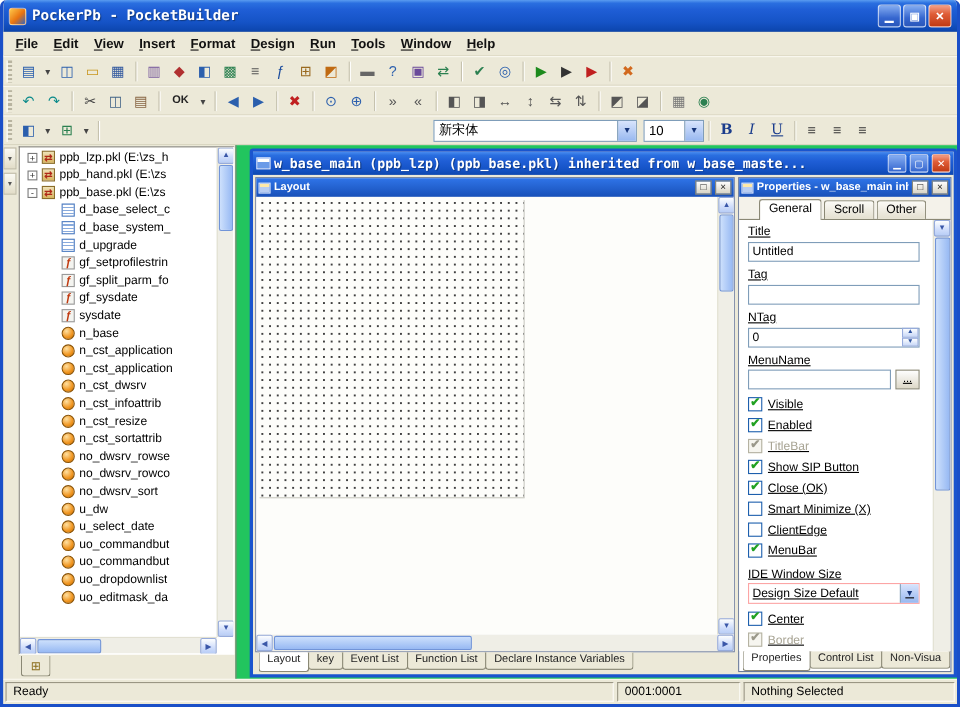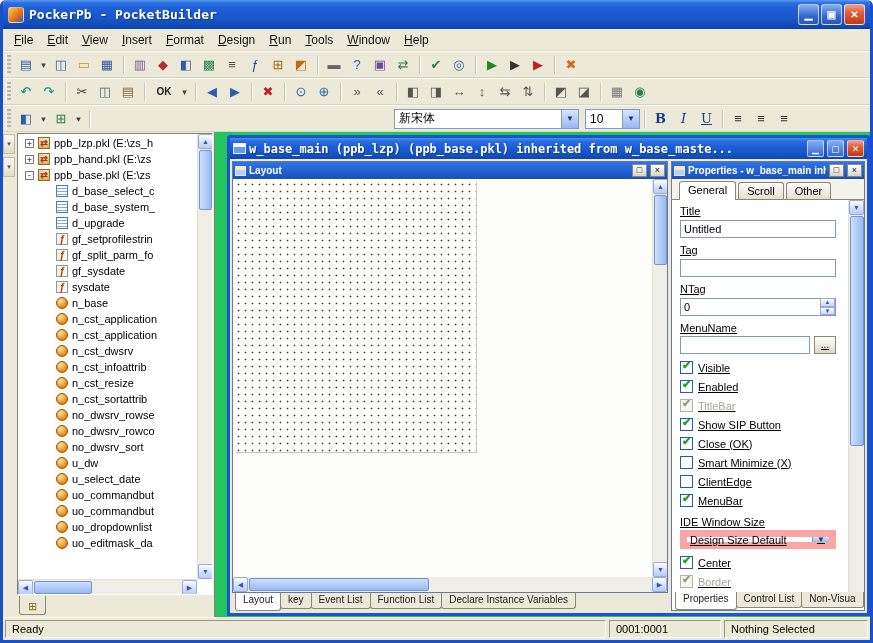--- a/index.html
+++ b/index.html
@@ -17,21 +17,21 @@
   .title { flex:1; color:#fff; font:bold 13px "DejaVu Sans Mono",monospace; text-shadow:1px 1px 1px #123a80;
            white-space:nowrap; overflow:hidden; }
   .winbtns { display:flex; gap:2px; }
   .wbtn { width:21px; height:21px; border-radius:3px; border:1px solid #ffffffaa; color:#fff;
           background:linear-gradient(#86aef2,#3566cf 60%,#2a57ba); font-size:10px; font-weight:bold;
           display:flex; align-items:center; justify-content:center; }
   .wbtn.close { background:linear-gradient(#f2a088,#e05e38 40%,#c03a14); }
 
   
   .menubar { height:22px; flex:none; display:flex; align-items:center; padding-left:4px;
-             background:#ece9d8; border-bottom:1px solid #e0dcc8; }
+             background:#ece9d8; border-bottom:1px solid #e0dcc8;font-weight:bold; }
   .menu-item { display:inline-block; padding:3px 7px; font-size:12px; color:#111; }
   .menu-item::first-letter { text-decoration:underline; }
 
   
   .tb { height:27px; flex:none; display:flex; align-items:center; padding-left:2px;
         background:#ece9d8; border-top:1px solid #fbf9f1; border-bottom:1px solid #d8d4bf; }
   .grip { width:5px; height:20px; margin:0 4px 0 1px; flex:none;
           background:repeating-linear-gradient(180deg,#b8b4a0 0 2px,transparent 2px 4px);
           border-left:1px solid #fff; }
   .tbicons { display:flex; align-items:center; gap:1px; }
@@ -142,21 +142,21 @@
 
   .btabs { height:18px; flex:none; display:flex; padding-left:3px; align-items:flex-start; }
   .btab { height:16px; padding:1px 7px 0; font-size:10px; color:#222; background:#ece9d8;
           border:1px solid #8a8875; border-top:none; border-radius:0 0 3px 3px; margin-right:-1px;
           white-space:nowrap; }
   .btab.active { background:#fff; height:18px; position:relative; z-index:2; }
 
   
   .prop-pane { flex:1; display:flex; flex-direction:column; min-width:0; min-height:0;
                border:1px solid #6a7a9a; background:#fff; }
-  .ptop { height:21px; flex:none; display:flex; align-items:flex-end; padding:2px 7px 0;
+  .ptop { height:21px; flex:none; display:flex; align-items:flex-end; padding:2px 18px 0;
           background:#f4f2ea; border-bottom:1px solid #8a8875; }
   .ttop { height:17px; padding:2px 8px 0; font-size:11px; border:1px solid #8a8875; border-bottom:none;
           border-radius:3px 3px 0 0; background:linear-gradient(#fbfaf6,#e4e0d0); margin-right:2px; }
   .ttop.active { background:#fff; height:19px; margin-bottom:-1px; position:relative; z-index:2; }
   .pform { flex:1; position:relative; overflow:hidden; background:#fff; padding:3px 28px 0 8px;text-decoration:underline; }
   .flabel { font-size:11px; margin:6px 0 2px; }
   .fin { width:100%; height:18px; border:1px solid #7f9db9; background:#fff; font-size:11px; padding:0 3px; }
   .spinwrap { position:relative; }
   .spinwrap .fin { padding-right:17px; }
   .spin { position:absolute; right:1px; top:1px; bottom:1px; width:15px; display:flex; flex-direction:column; }
@@ -168,31 +168,31 @@
   .dots { width:22px; height:18px; flex:none; border:1px solid #8a8875; font-size:10px; line-height:8px;
           background:linear-gradient(#fefefe,#ddd8c8); }
   .cbrow { height:19px; display:flex; align-items:center; gap:5px; }
   .cbbox { width:13px; height:13px; flex:none; border:1px solid #1d5fad; background:#fff; position:relative; }
   .cbrow.checked .cbbox::after { content:"✔"; position:absolute; left:1px; top:-3px; font-size:11px;
           font-weight:bold; color:#21a121; }
   .cbrow.disabled .cbbox { border-color:#b5b2a2; background:#f6f5ef; }
   .cbrow.disabled .cbbox::after { color:#9a988a; }
   .cbrow.disabled .cblabel { color:#a8a494; }
   .cblabel { font-size:11px; white-space:nowrap; overflow:hidden; }
-  .pselect { height:19px; border:7px solid #fca5a5; background:#fff; display:flex; align-items:center;
+  .pselect { height:19px; border:1px solid #fca5a5; background:#fff; display:flex; align-items:center;
              padding-left:3px; }
   .pselect .combo-text { font-size:11px; }
   .ppv { position:absolute; top:0; right:0; bottom:0; width:16px; background:#efeee6; border-left:1px solid #e2e0d2; }
 
   
   .status { height:23px; flex:none; display:flex; gap:3px; padding:2px; background:#ece9d8;
             border-top:1px solid #fbf9f1; }
   .scell { border:1px solid; border-color:#9a9684 #fdfcf8 #fdfcf8 #9a9684; font-size:11px;
            padding:2px 6px; white-space:nowrap; overflow:hidden; }
-  .scell.grow { flex:1; } .scell.pos { width:112px; } .scell.sel { width:144px; flex:none; }
+  .scell.grow { flex:1; } .scell.pos { width:112px; } .scell.sel { width:192px; flex:none; }
 </style>
 </head>
 <body>
 
 <div class="app">
 
   <div class="titlebar">
     <span class="app-icon"></span>
     <span class="title">PockerPb - PocketBuilder</span>
     <span class="winbtns">

